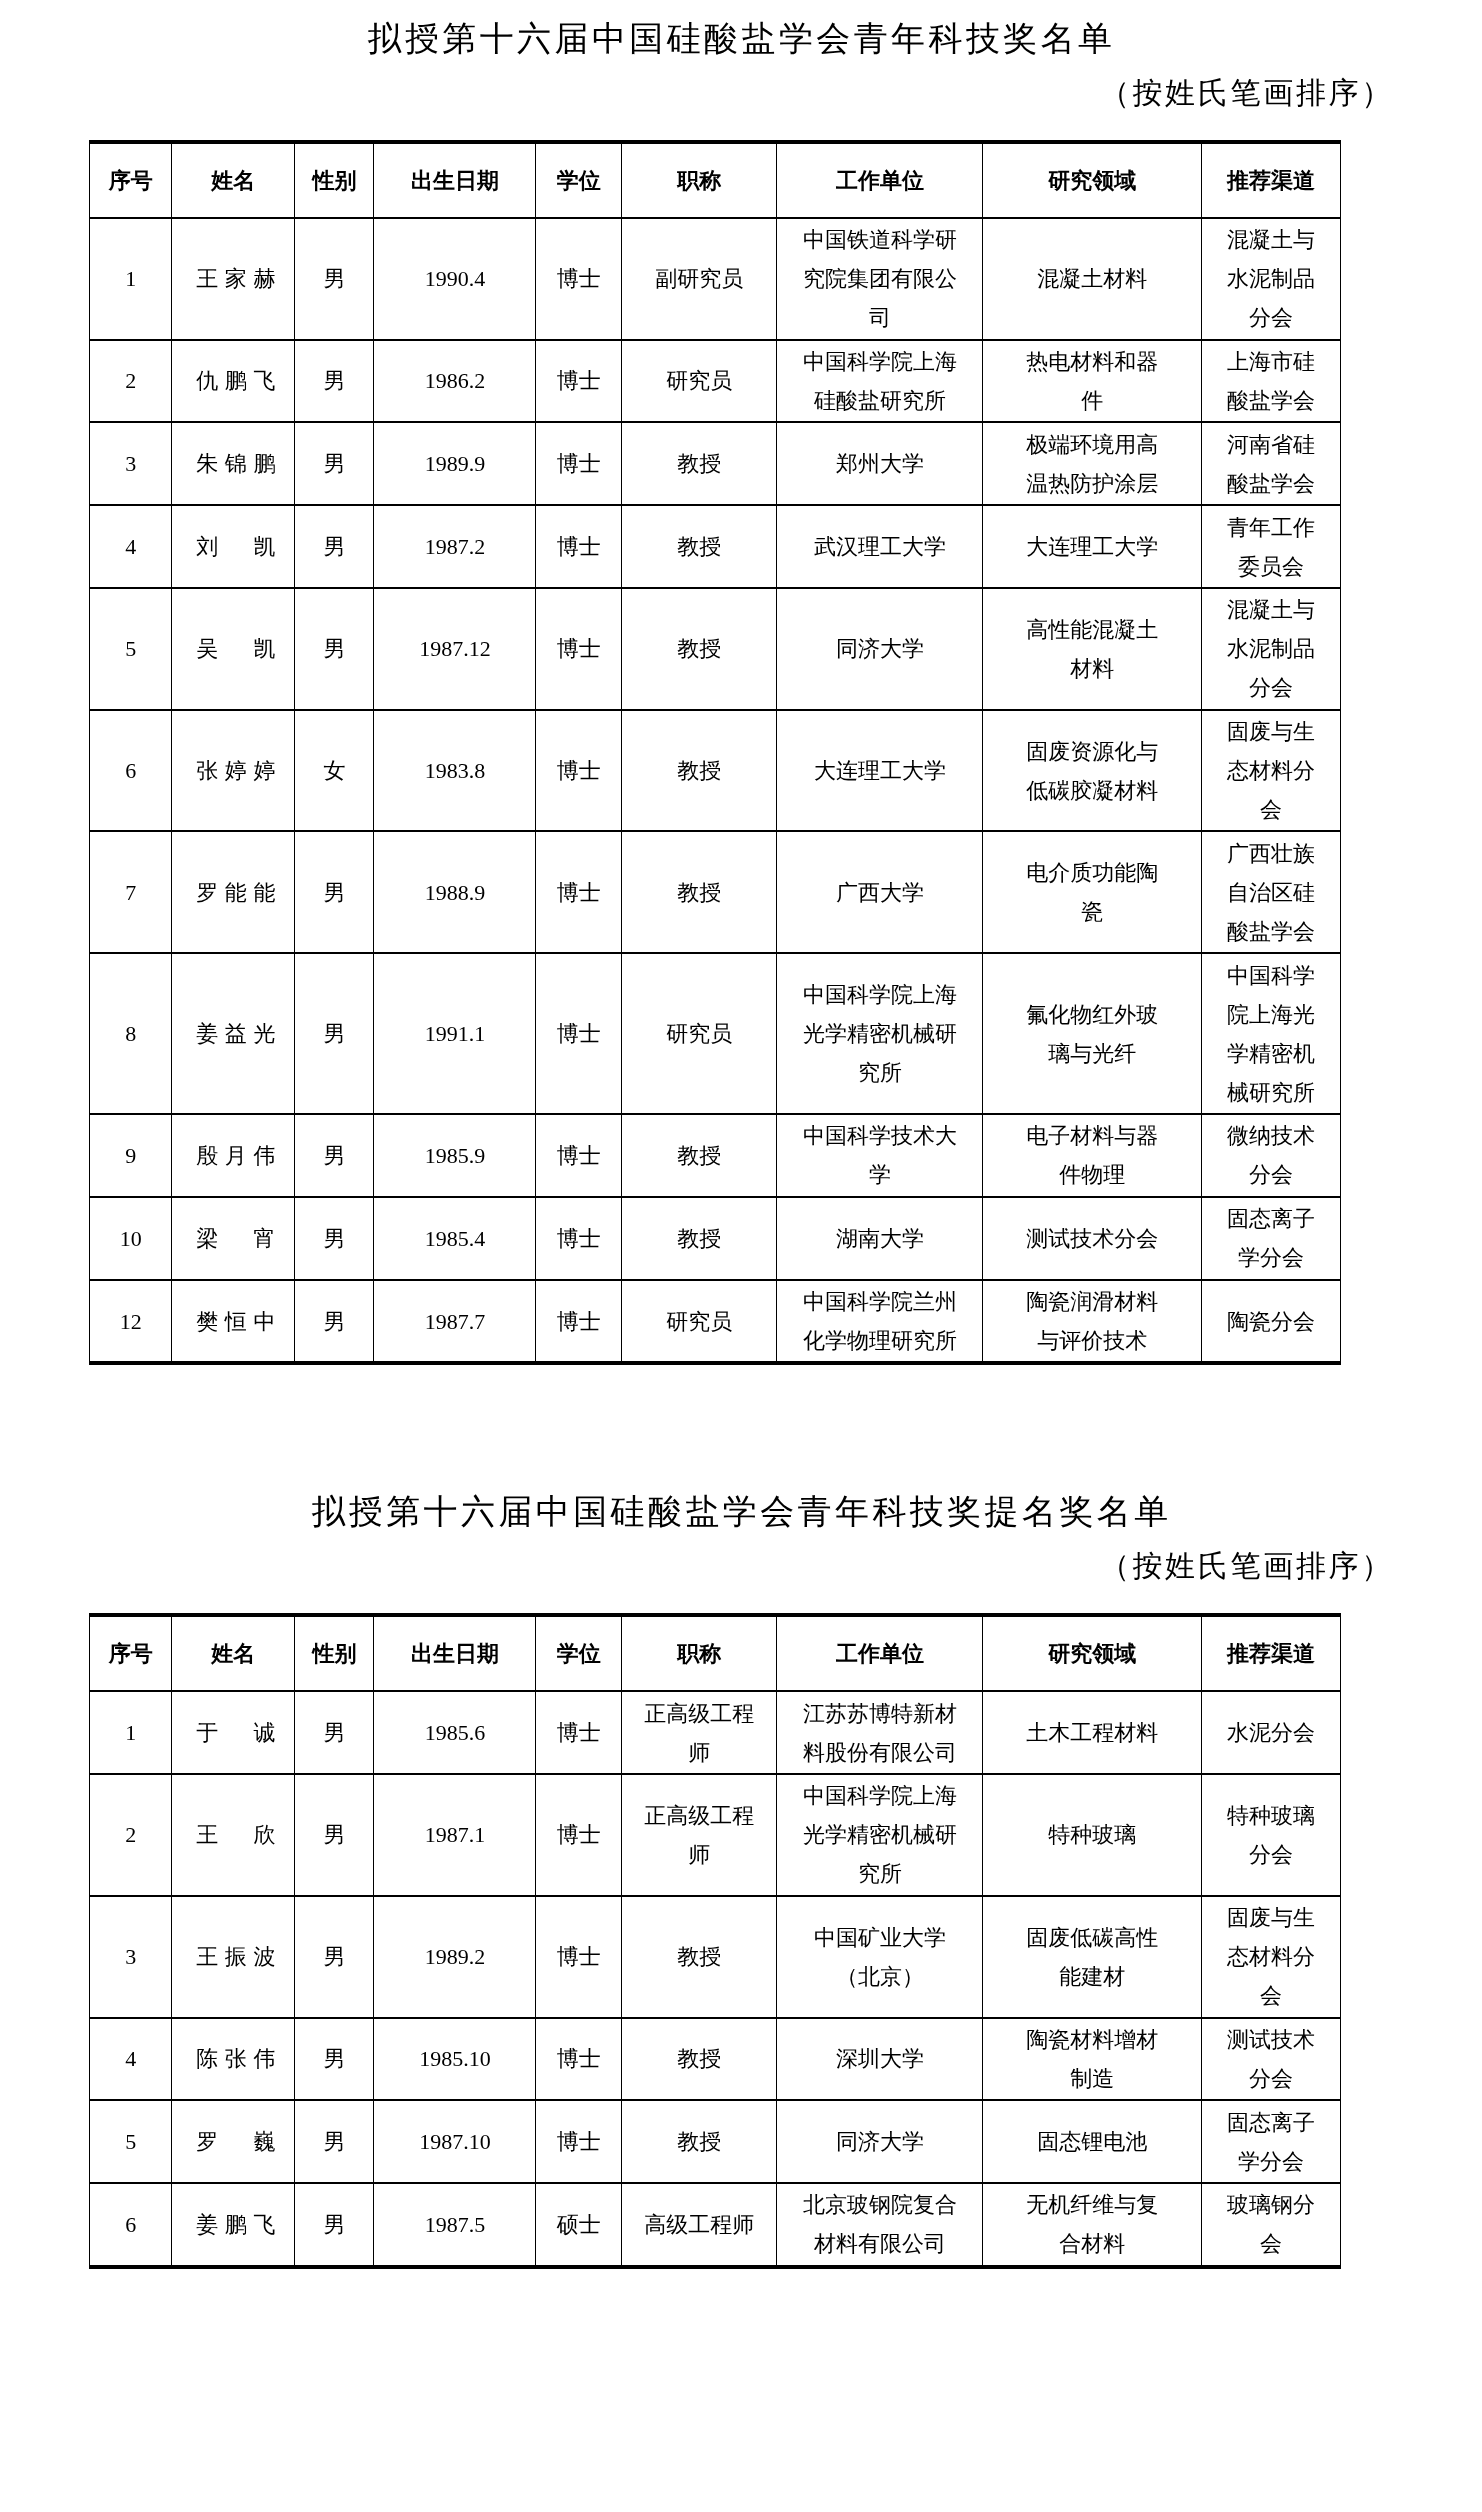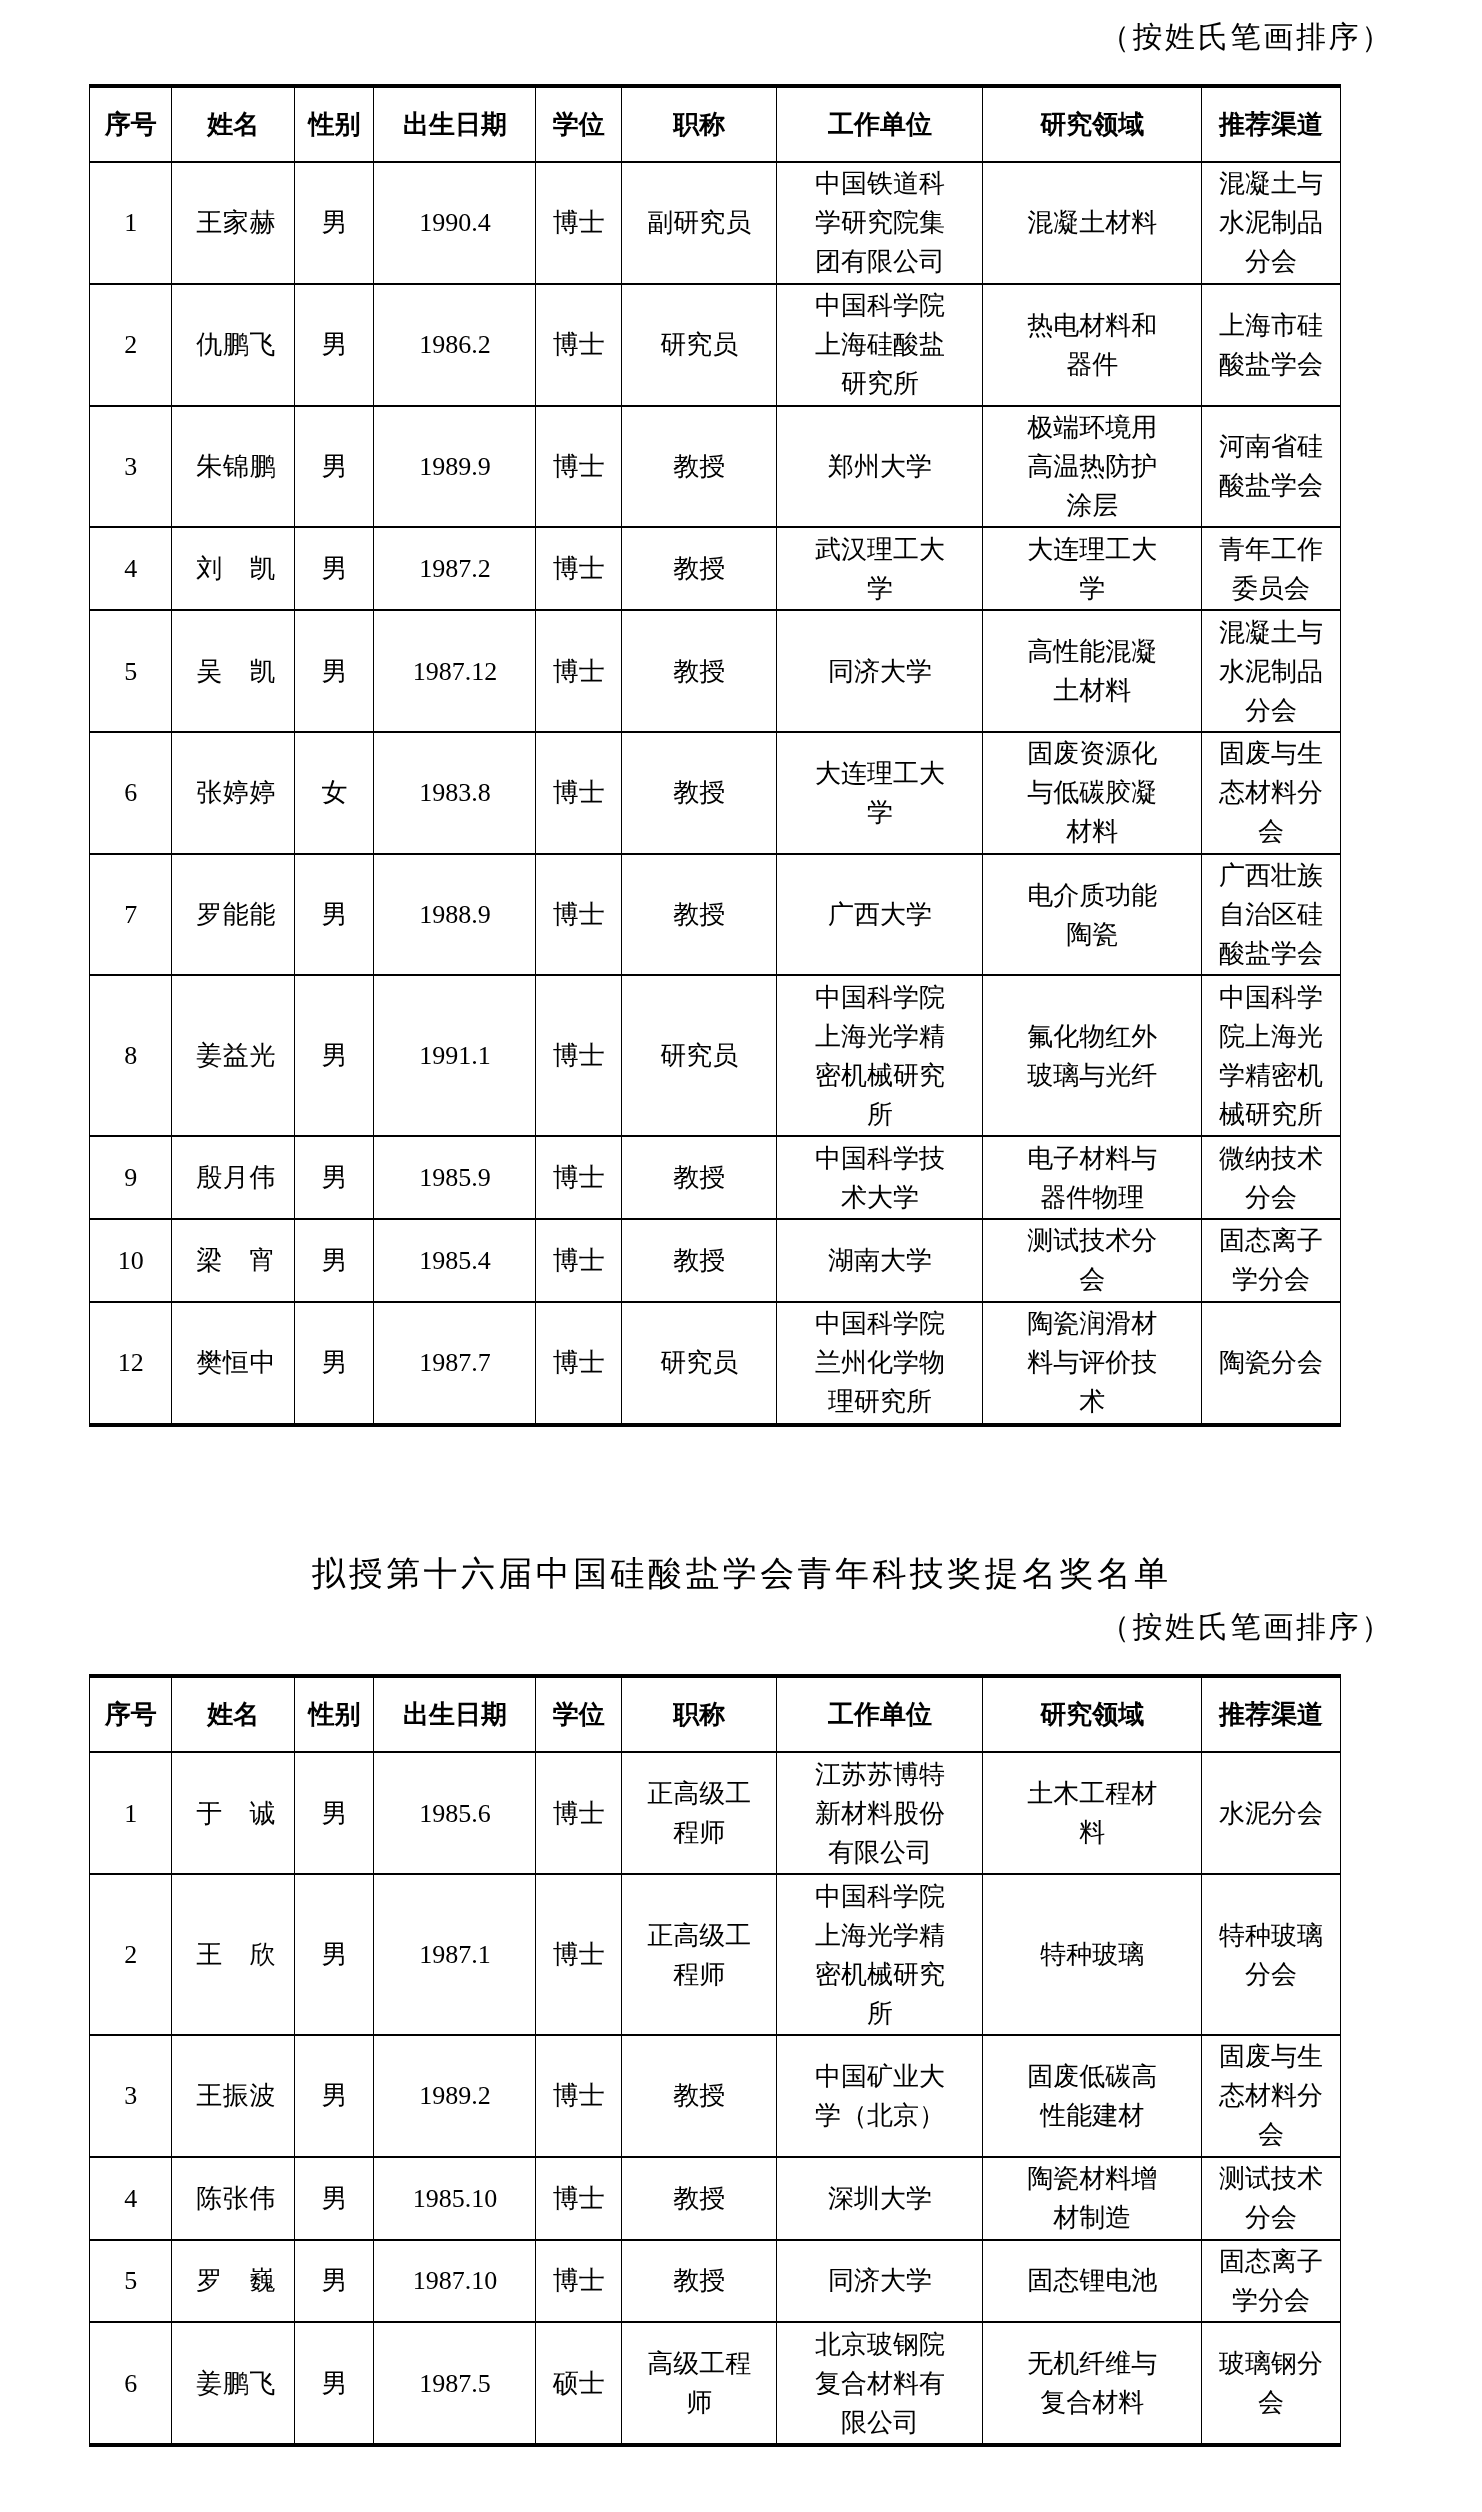--- a/index.html
+++ b/index.html
@@ -38,21 +38,21 @@
   }
 
   table.award-table {
     width: 1252px;
     table-layout: fixed;
     border-collapse: collapse;
     border-top: 4.1px solid #000;
     border-bottom: 4.1px solid #000;
     border-left: 1.4px solid #000;
     border-right: 1.4px solid #000;
-    font-size: 26px;
+    font-size: 22px;
   }
   table.award-table th,
   table.award-table td {
     border-left: 1.4px solid #000;
     border-right: 1.4px solid #000;
     border-top: 2.7px solid #000;
     border-bottom: 2.7px solid #000;
     text-align: center;
     vertical-align: middle;
     overflow: hidden;
@@ -83,20 +83,21 @@
   table.award-table td:nth-child(8) { padding-left: 33px; padding-right: 33px; }
   
   table.award-table td:nth-child(9) { padding-left: 16.5px; padding-right: 16.5px; }
 </style>
 </head>
 <body>
 
 <div class="page">
 
   <section class="award-section">
+    <h1 class="section-title">拟授第十六届中国硅酸盐学会青年科技奖名单</h1>
     <h2 class="section-subtitle">（按姓氏笔画排序）</h2>
     <table class="award-table">
       <colgroup>
         <col style="width:6.58%">
         <col style="width:9.84%">
         <col style="width:6.32%">
         <col style="width:12.95%">
         <col style="width:6.84%">
         <col style="width:12.42%">
         <col style="width:16.47%">

